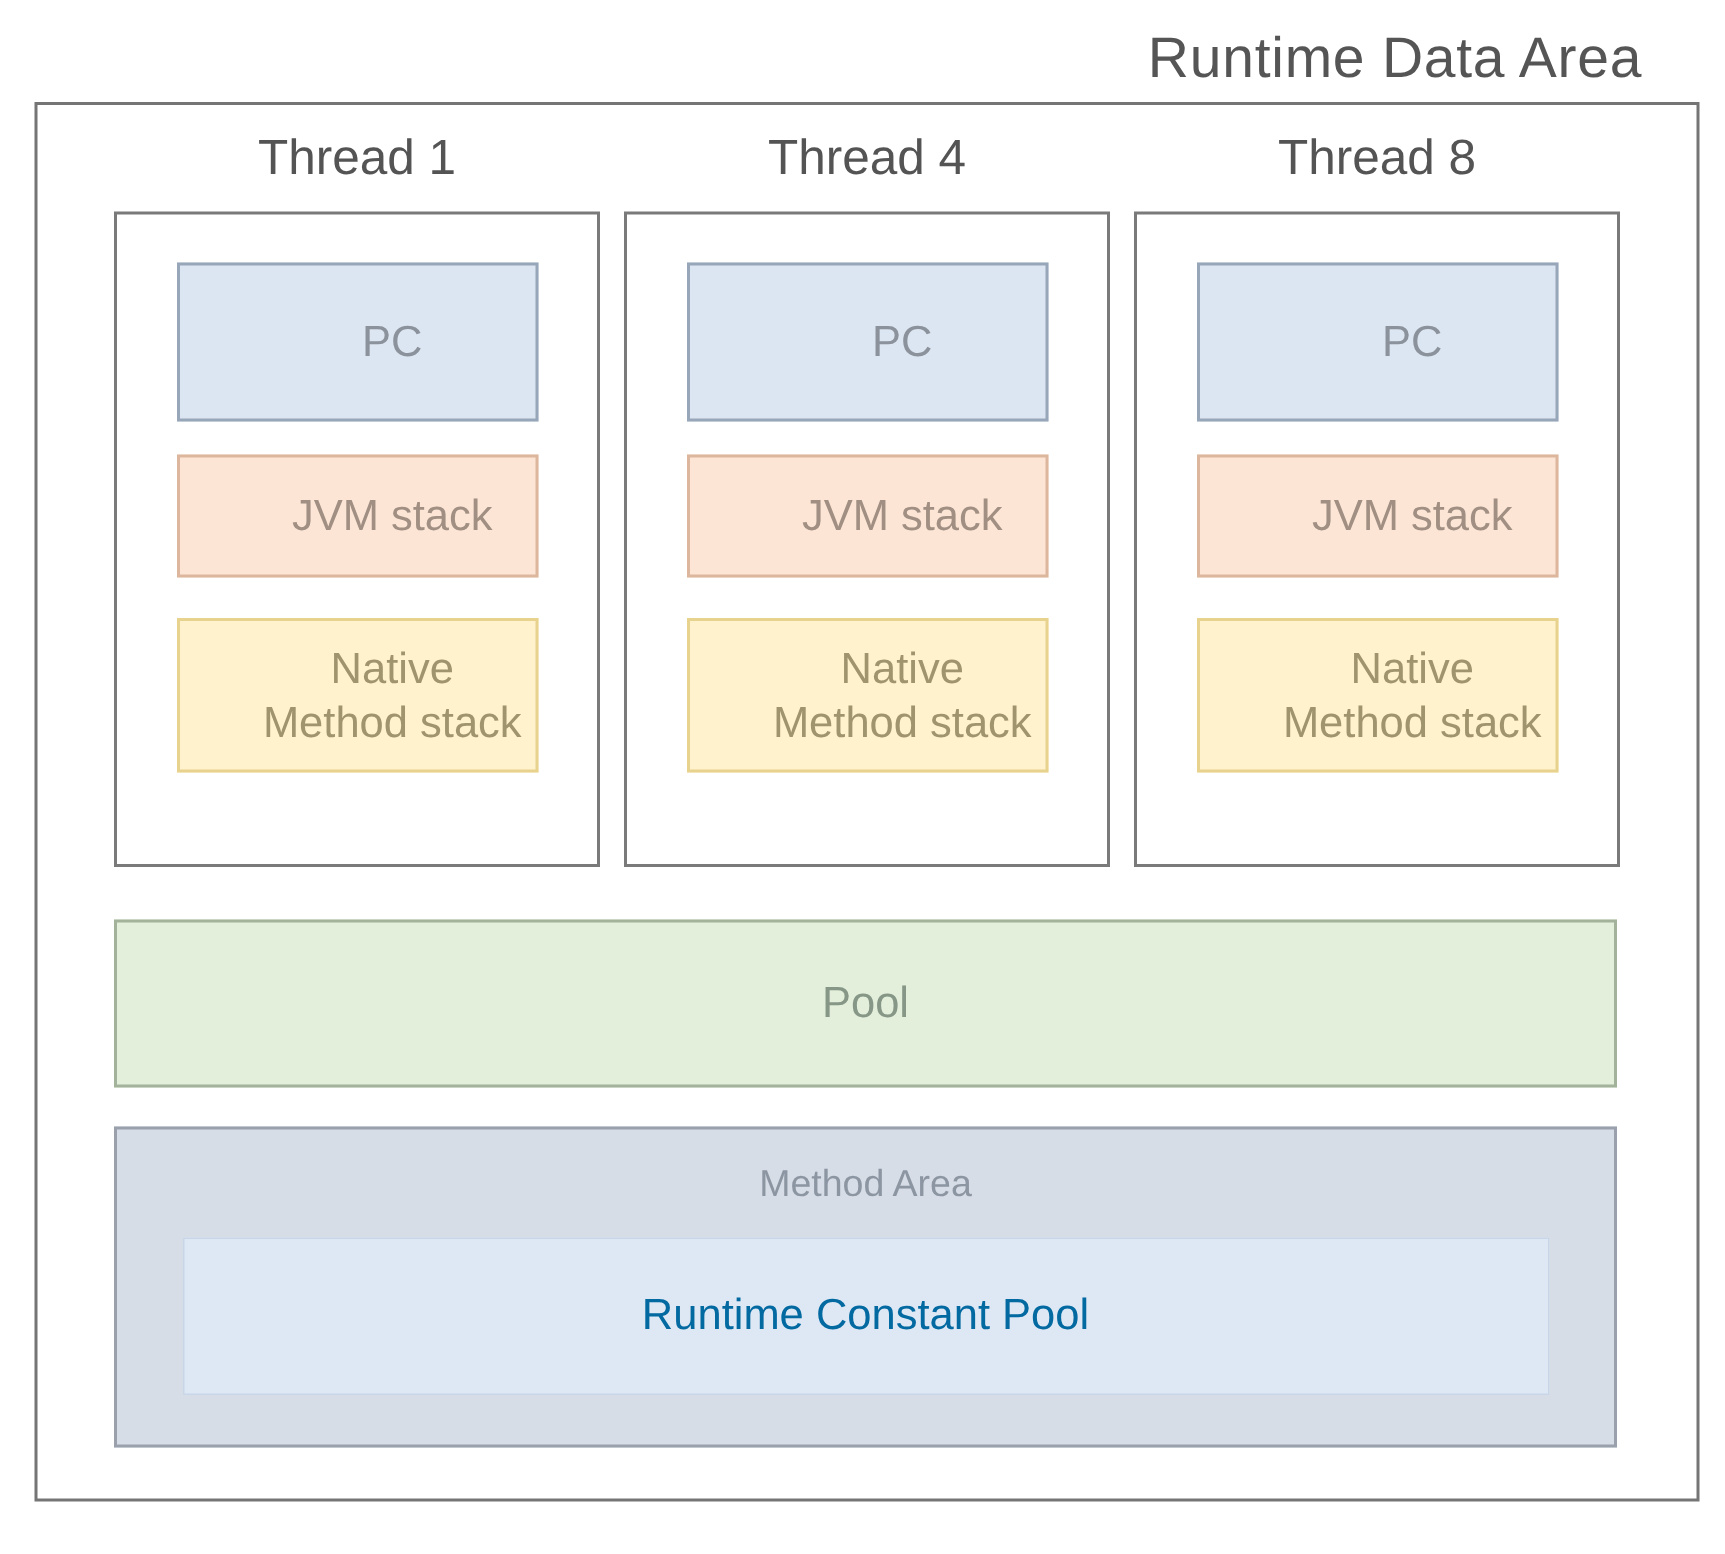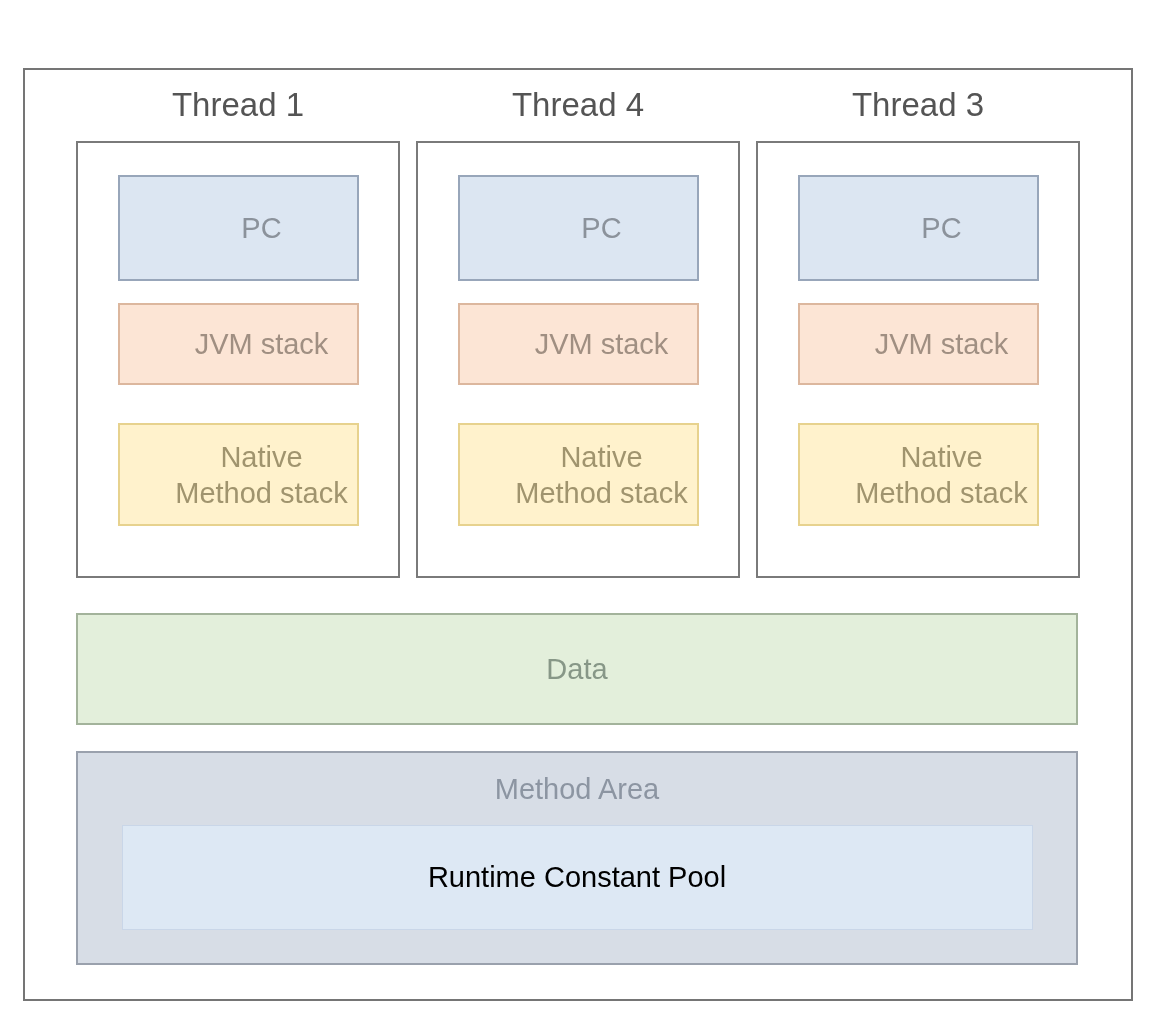--- a/index.html
+++ b/index.html
@@ -78,21 +78,21 @@
   }
   .comp-jvm {
     height: 82px;
     margin-top: 22px;
     background: #fce5d5;
     border: 2px solid #dcb79e;
     color: #a08f82;
   }
   .comp-native {
     height: 103px;
-    margin-top: 38px;
+    margin-top: 27px;
     background: #fff2cc;
     border: 2px solid #e7d28e;
     color: #a0946e;
   }
 
   .heap {
     margin-top: 35px;
     width: 1002px;
     height: 112px;
     background: #e3efdb;
@@ -111,40 +111,41 @@
     background: #d7dde6;
     border: 2px solid #9aa1ad;
     display: flex;
     flex-direction: column;
     align-items: center;
   }
   .ma-label {
     height: 72px;
     display: flex;
     align-items: center;
-    font-size: 29px;
+    font-size: 25px;
     color: #8c95a2;
   }
   .rcp {
     width: 911px;
     height: 105px;
     background: #dde8f4;
     border: 1px solid #c9d6e8;
     display: flex;
     align-items: center;
     justify-content: center;
     font-size: 29px;
-    color: #000000;
+    color: #0369a1;
   }
 </style>
 </head>
 <body>
 
 <div class="canvas">
 
+  <div class="title">Runtime Data Area</div>
 
   <div class="outer-box">
 
     <div class="threads-row">
 
       <div class="thread-col">
         <div class="thread-label">Thread 1</div>
         <div class="thread-box">
           <div class="comp comp-pc">
             <span>PC</span>
@@ -169,39 +170,39 @@
             <span>JVM stack</span>
           </div>
           <div class="comp comp-native">
             <span>Native</span>
             <span>Method stack</span>
           </div>
         </div>
       </div>
 
       <div class="thread-col">
-        <div class="thread-label">Thread 3</div>
+        <div class="thread-label">Thread 8</div>
         <div class="thread-box">
           <div class="comp comp-pc">
             <span>PC</span>
           </div>
           <div class="comp comp-jvm">
             <span>JVM stack</span>
           </div>
           <div class="comp comp-native">
             <span>Native</span>
             <span>Method stack</span>
           </div>
         </div>
       </div>
 
     </div>
 
     <div class="heap">
-      <span>Data</span>
+      <span>Pool</span>
     </div>
 
     <div class="method-area">
       <div class="ma-label">Method Area</div>
       <div class="rcp">
         <span>Runtime Constant Pool</span>
       </div>
     </div>
 
   </div>

